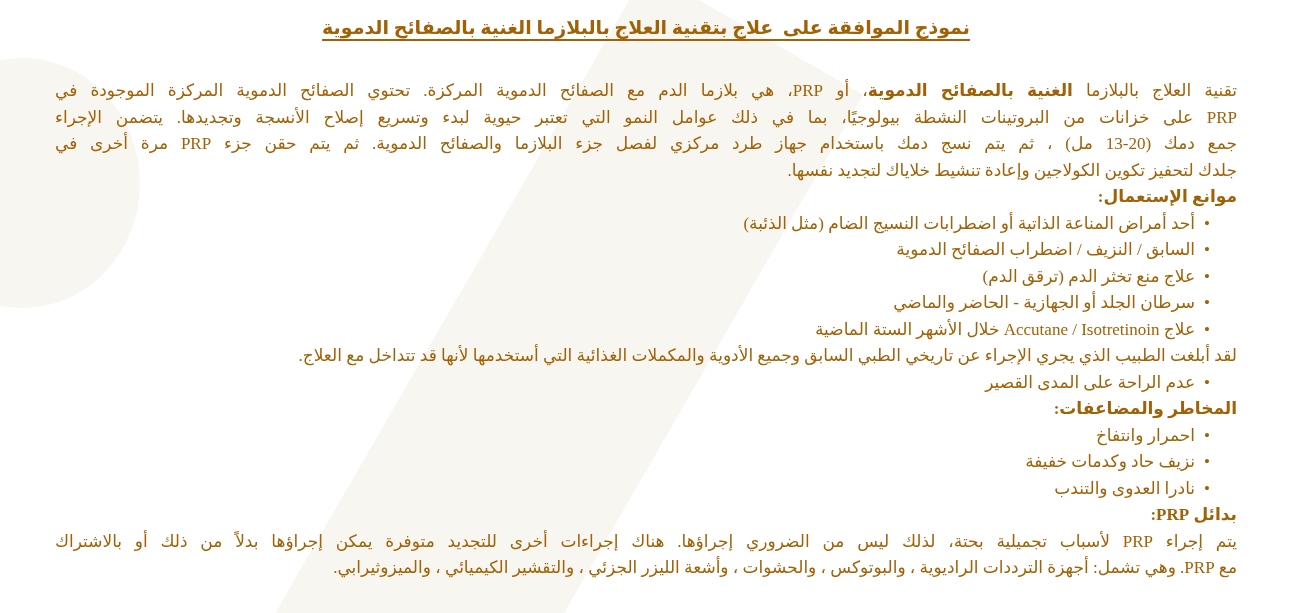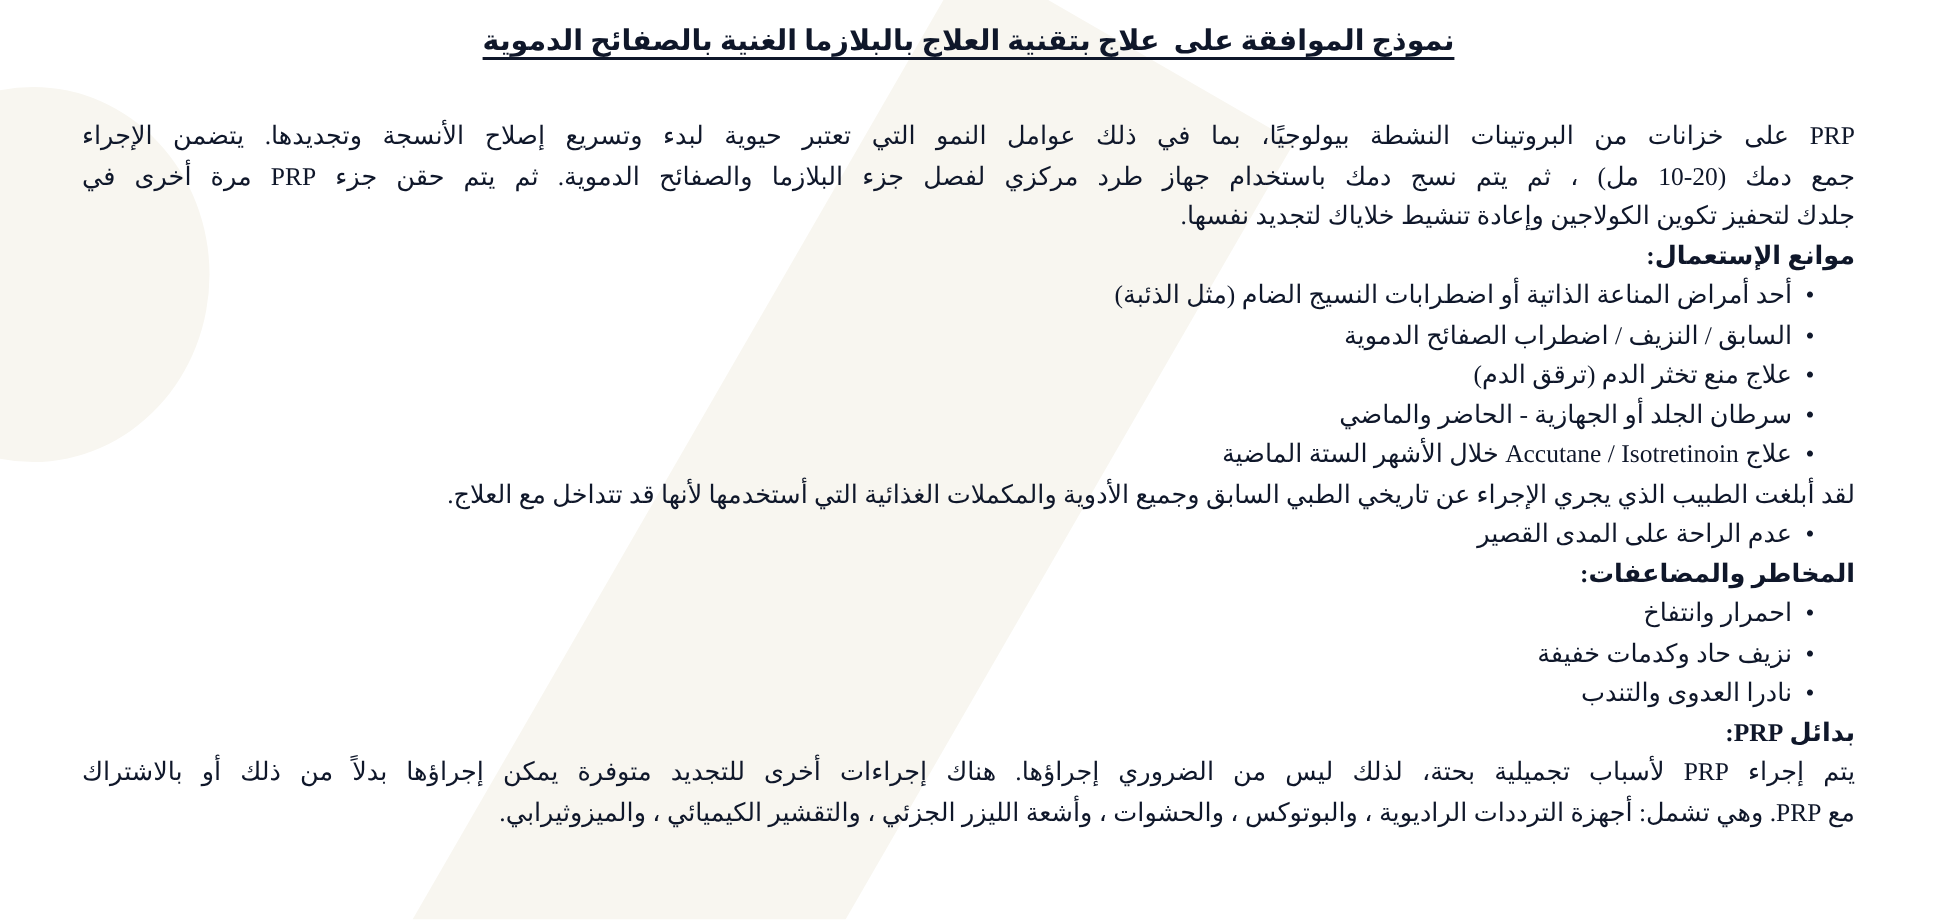--- a/index.html
+++ b/index.html
@@ -5,21 +5,21 @@
   * { margin: 0; padding: 0; box-sizing: border-box; }
   html, body { background: #ffffff; }
   .page {
     position: relative;
     width: 1292px;
     height: 613px;
     overflow: hidden;
     background: #ffffff;
     direction: rtl;
     font-family: "Liberation Serif", "DejaVu Serif", "DejaVu Sans", serif;
-    color: #0f172a;
+    color: #a16207;
   }
   
   .wm { position: absolute; z-index: 0; background: #f8f6f0; }
   .wm-blob {
     left: -95px; top: 58px;
     width: 235px; height: 250px;
     border-radius: 50%;
   }
   .wm-band {
     left: 435px; top: -20px;
@@ -64,22 +64,23 @@
 </style>
 </head>
 <body>
 
 <div class="page">
   <div class="wm wm-blob"></div>
   <div class="wm wm-band"></div>
   <div class="content">
     <div class="doc-title">نموذج الموافقة على &nbsp;علاج بتقنية العلاج بالبلازما الغنية بالصفائح الدموية</div>
     <div class="doc-body">
+        <div class="line just"><span>تقنية العلاج بالبلازما </span><span class="b">الغنية بالصفائح الدموية</span><span>، أو PRP، هي بلازما الدم مع الصفائح الدموية المركزة. تحتوي الصفائح الدموية المركزة الموجودة في</span></div>
         <div class="line just"><span>PRP على خزانات من البروتينات النشطة بيولوجيًا، بما في ذلك عوامل النمو التي تعتبر حيوية لبدء وتسريع إصلاح الأنسجة وتجديدها. يتضمن الإجراء</span></div>
-        <div class="line just"><span>جمع دمك (20-10 مل) ، ثم يتم نسج دمك باستخدام جهاز طرد مركزي لفصل جزء البلازما والصفائح الدموية. ثم يتم حقن جزء PRP مرة أخرى في</span></div>
+        <div class="line just"><span>جمع دمك (20-13 مل) ، ثم يتم نسج دمك باستخدام جهاز طرد مركزي لفصل جزء البلازما والصفائح الدموية. ثم يتم حقن جزء PRP مرة أخرى في</span></div>
         <div class="line"><span>جلدك لتحفيز تكوين الكولاجين وإعادة تنشيط خلاياك لتجديد نفسها.</span></div>
         <div class="line heading">موانع الإستعمال:</div>
         <div class="line bullet"><span class="dot">•</span><span>أحد أمراض المناعة الذاتية أو اضطرابات النسيج الضام (مثل الذئبة)</span></div>
         <div class="line bullet"><span class="dot">•</span><span>السابق / النزيف / اضطراب الصفائح الدموية</span></div>
         <div class="line bullet"><span class="dot">•</span><span>علاج منع تخثر الدم (ترقق الدم)</span></div>
         <div class="line bullet"><span class="dot">•</span><span>سرطان الجلد أو الجهازية - الحاضر والماضي</span></div>
         <div class="line bullet"><span class="dot">•</span><span>علاج Accutane / Isotretinoin خلال الأشهر الستة الماضية</span></div>
         <div class="line"><span>لقد أبلغت الطبيب الذي يجري الإجراء عن تاريخي الطبي السابق وجميع الأدوية والمكملات الغذائية التي أستخدمها لأنها قد تتداخل مع العلاج.</span></div>
         <div class="line bullet"><span class="dot">•</span><span>عدم الراحة على المدى القصير</span></div>
         <div class="line heading">المخاطر والمضاعفات:</div>

